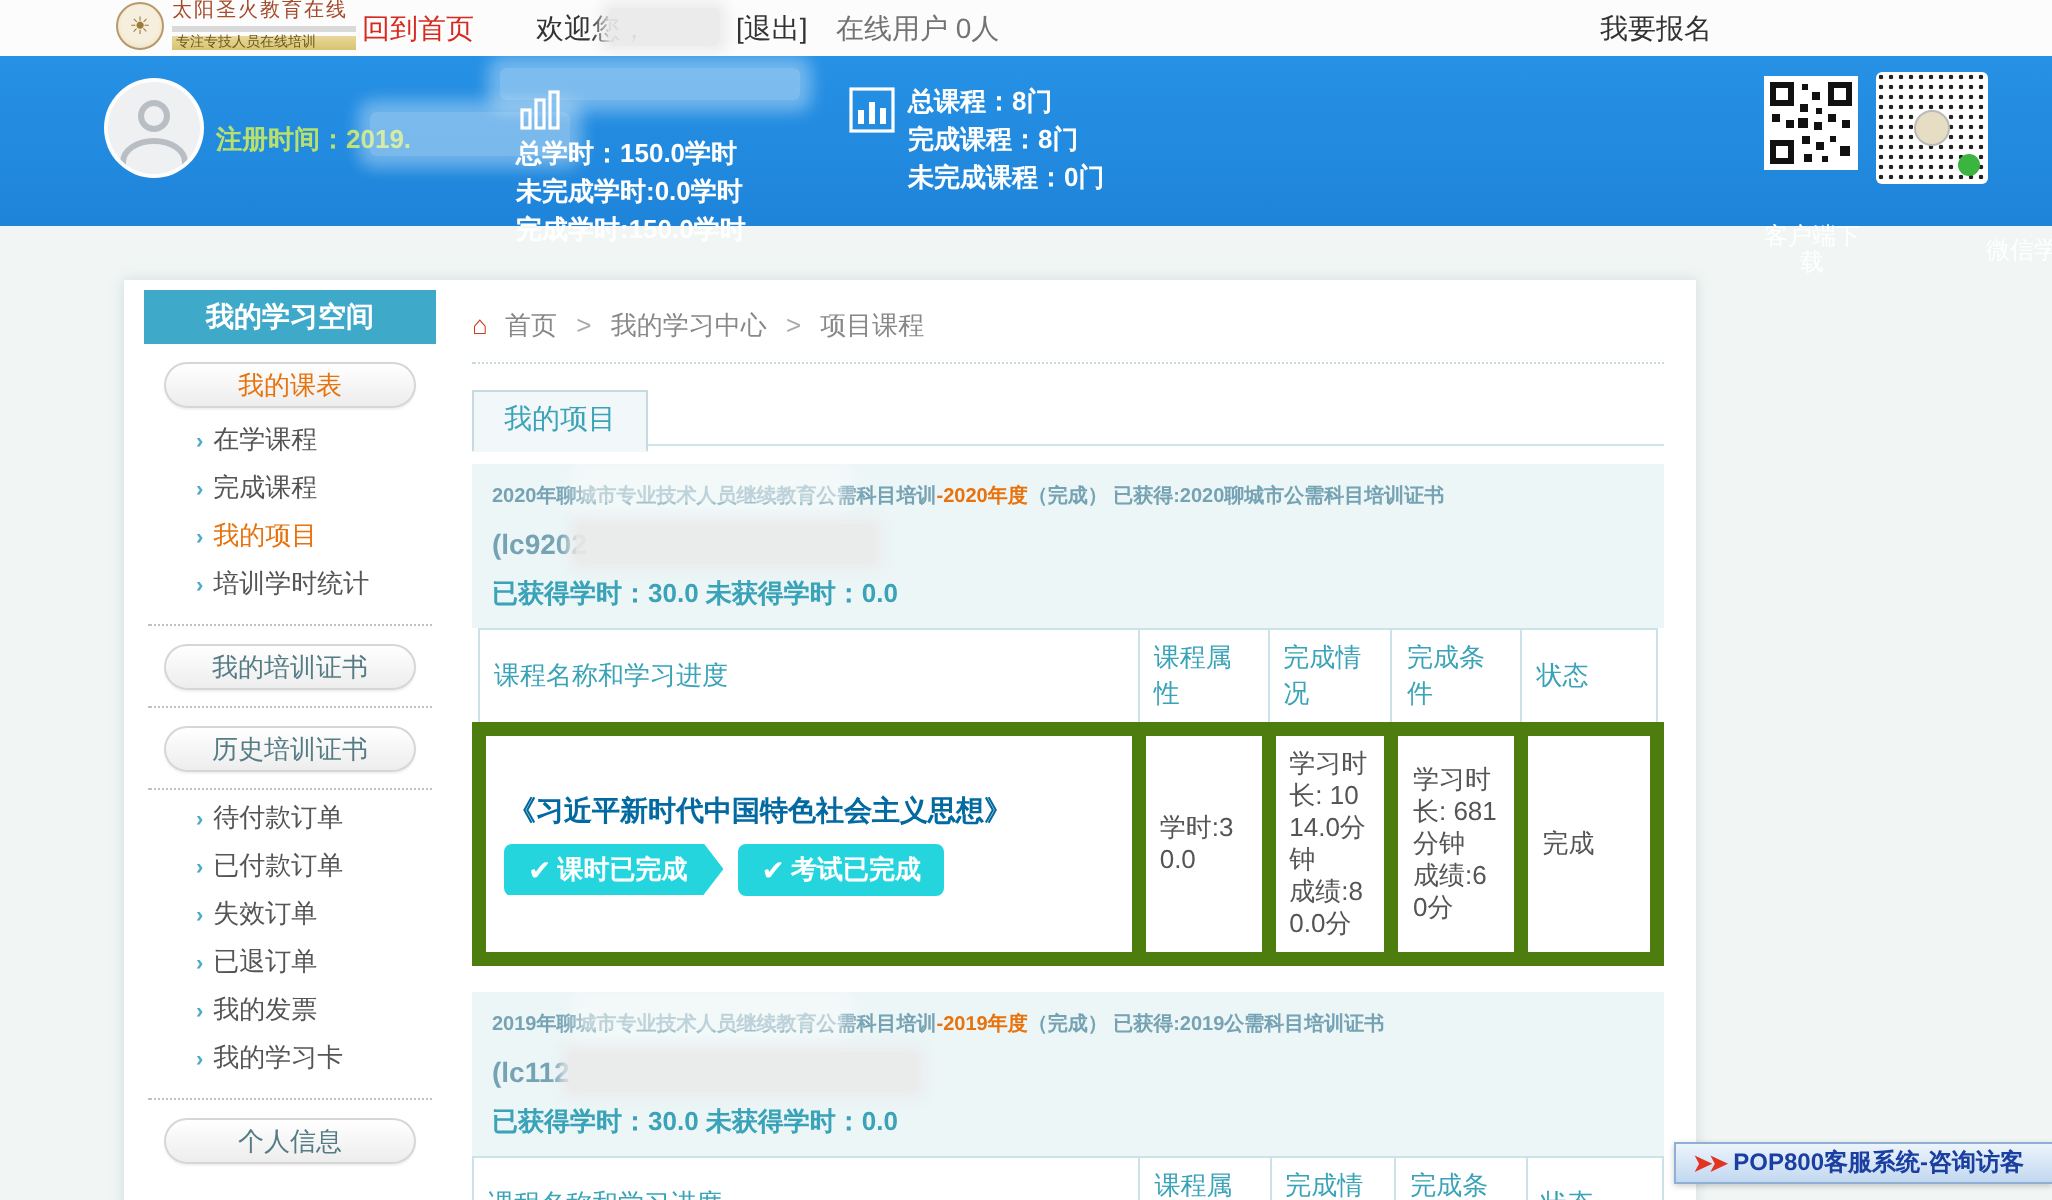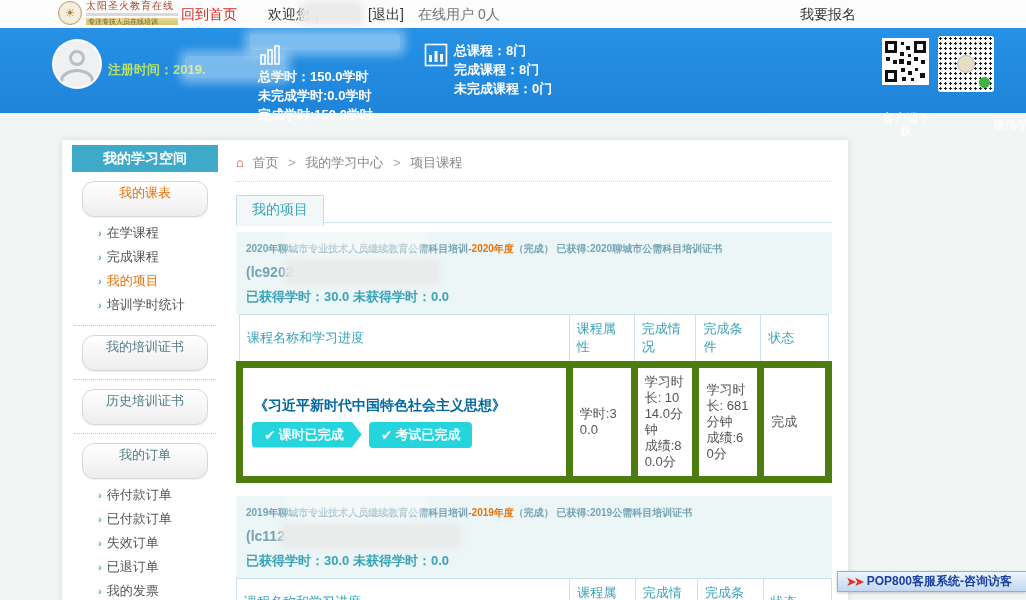--- a/index.html
+++ b/index.html
@@ -38,21 +38,21 @@
   .qr-label { position:absolute; color:#fff; font-size:12px; line-height:13px; width:56px; text-align:center; overflow:hidden;margin-top:25px; }
 
   
   .card { position:absolute; left:62px; top:140px; width:786px; height:560px; background:#fff;
           box-shadow:0 0 7px rgba(120,140,140,.25); }
 
   
   .sidebar { position:absolute; left:10px; top:5px; width:146px; }
   .side-header { height:27px; background:#3fa9c9; color:#fff; font-size:14px; font-weight:bold;
                  text-align:center; line-height:27px; }
-  .pill { width:126px; margin:9px auto 4px; height:36px; line-height:21px; text-align:center;
+  .pill { width:126px; margin:9px auto 4px; height:23px; line-height:21px; text-align:center;
           font-size:13px; color:#557c85; border:1px solid #d6d6d6; border-radius:12px;
           background:linear-gradient(#ffffff,#ededed); box-shadow:0 1px 1px rgba(0,0,0,.06); cursor:pointer; }
   .pill.orange { color:#e8720c; }
   .side-item { padding:3px 0 3px 26px; font-size:13px; color:#555; cursor:pointer; white-space:nowrap; }
   .side-item .arr { color:#49aac8; margin-right:5px; font-weight:bold; font-size:11px; }
   .side-item.active { color:#e8720c; }
   .side-sep { border-top:1px dotted #c2c2c2; margin:8px 2px 2px; }
 
   
   .content { position:absolute; left:174px; top:10px; width:596px; }
@@ -196,21 +196,20 @@
     <div class="side-item"><span class="arr">›</span><span>完成课程</span></div>
     <div class="side-item active"><span class="arr">›</span><span>我的项目</span></div>
     <div class="side-item"><span class="arr">›</span><span>培训学时统计</span></div>
 
     <div class="side-sep"></div>
     <div class="pill">我的培训证书</div>
     <div class="side-sep"></div>
     <div class="pill">历史培训证书</div>
     <div class="side-sep"></div>
 
-    <div class="pill">我的订单</div>
     <div class="side-item"><span class="arr">›</span><span>待付款订单</span></div>
     <div class="side-item"><span class="arr">›</span><span>已付款订单</span></div>
     <div class="side-item"><span class="arr">›</span><span>失效订单</span></div>
     <div class="side-item"><span class="arr">›</span><span>已退订单</span></div>
     <div class="side-item"><span class="arr">›</span><span>我的发票</span></div>
     <div class="side-item"><span class="arr">›</span><span>我的学习卡</span></div>
 
     <div class="side-sep"></div>
     <div class="pill">个人信息</div>
 

